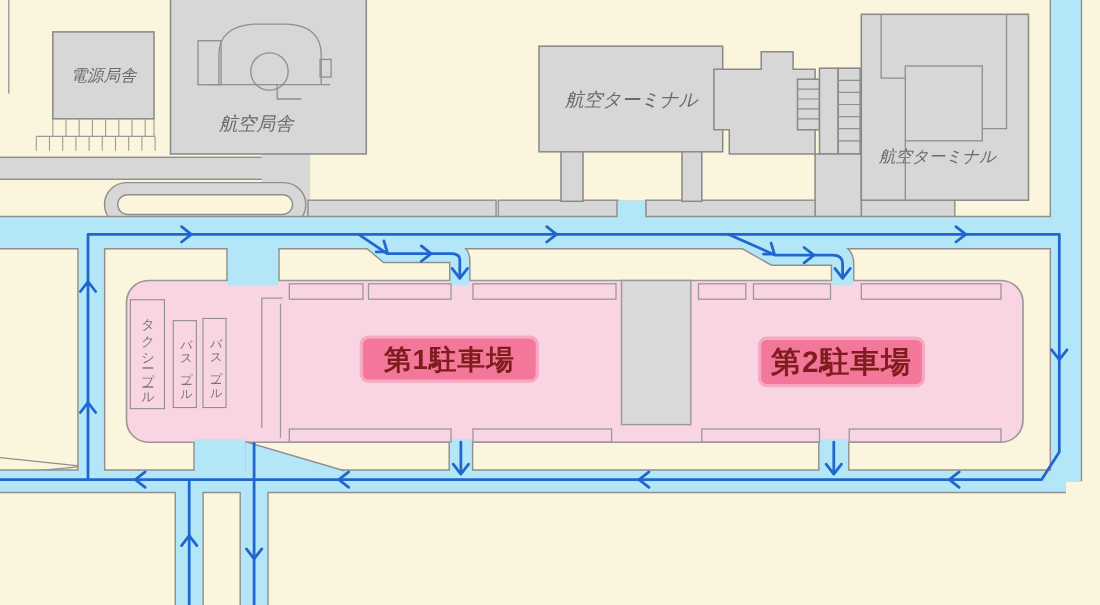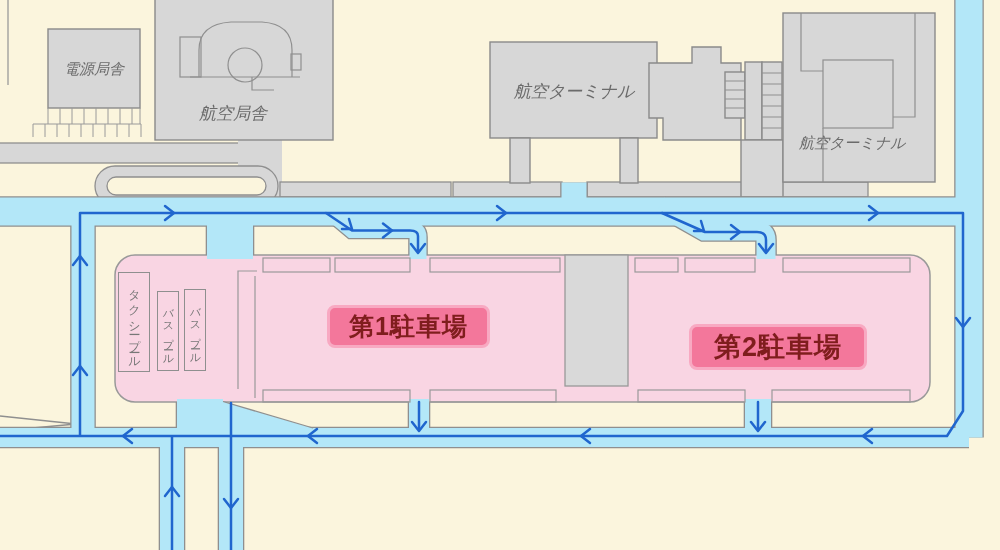--- a/index.html
+++ b/index.html
@@ -178,21 +178,21 @@
 <div class="lbl" style="left:233px;top:113px;font-size:17px;">航空局舎</div>
 
 <div class="lbl" style="left:574px;top:91px;font-size:17px;">航空ターミナル</div>
 
 <div class="lbl blk" style="left:799px;top:131px;font-size:15px;line-height:1.55;">
   <span style="display:block;">航空ターミナル</span>
 </div>
 
 <div class="lotbox" style="left:327px;top:305px;width:163px;height:43px;font-size:25px;">第1駐車場</div>
 
-<div class="lotbox" style="left:689px;top:324px;width:178px;height:46px;font-size:27px;">第2駐車場</div>
+<div class="lotbox" style="left:689px;top:306px;width:152px;height:46px;font-size:27px;">第2駐車場</div>
 
 <div class="pool" style="left:118px;top:272px;width:32px;height:100px;font-size:12px;">タクシープール</div>
 
 <div class="pool" style="left:157px;top:291px;width:22px;height:80px;font-size:11px;">バスプール</div>
 
 <div class="pool" style="left:184px;top:289px;width:22px;height:82px;font-size:11px;">バスプール</div>
 
 </div>
 
 </body></html>

